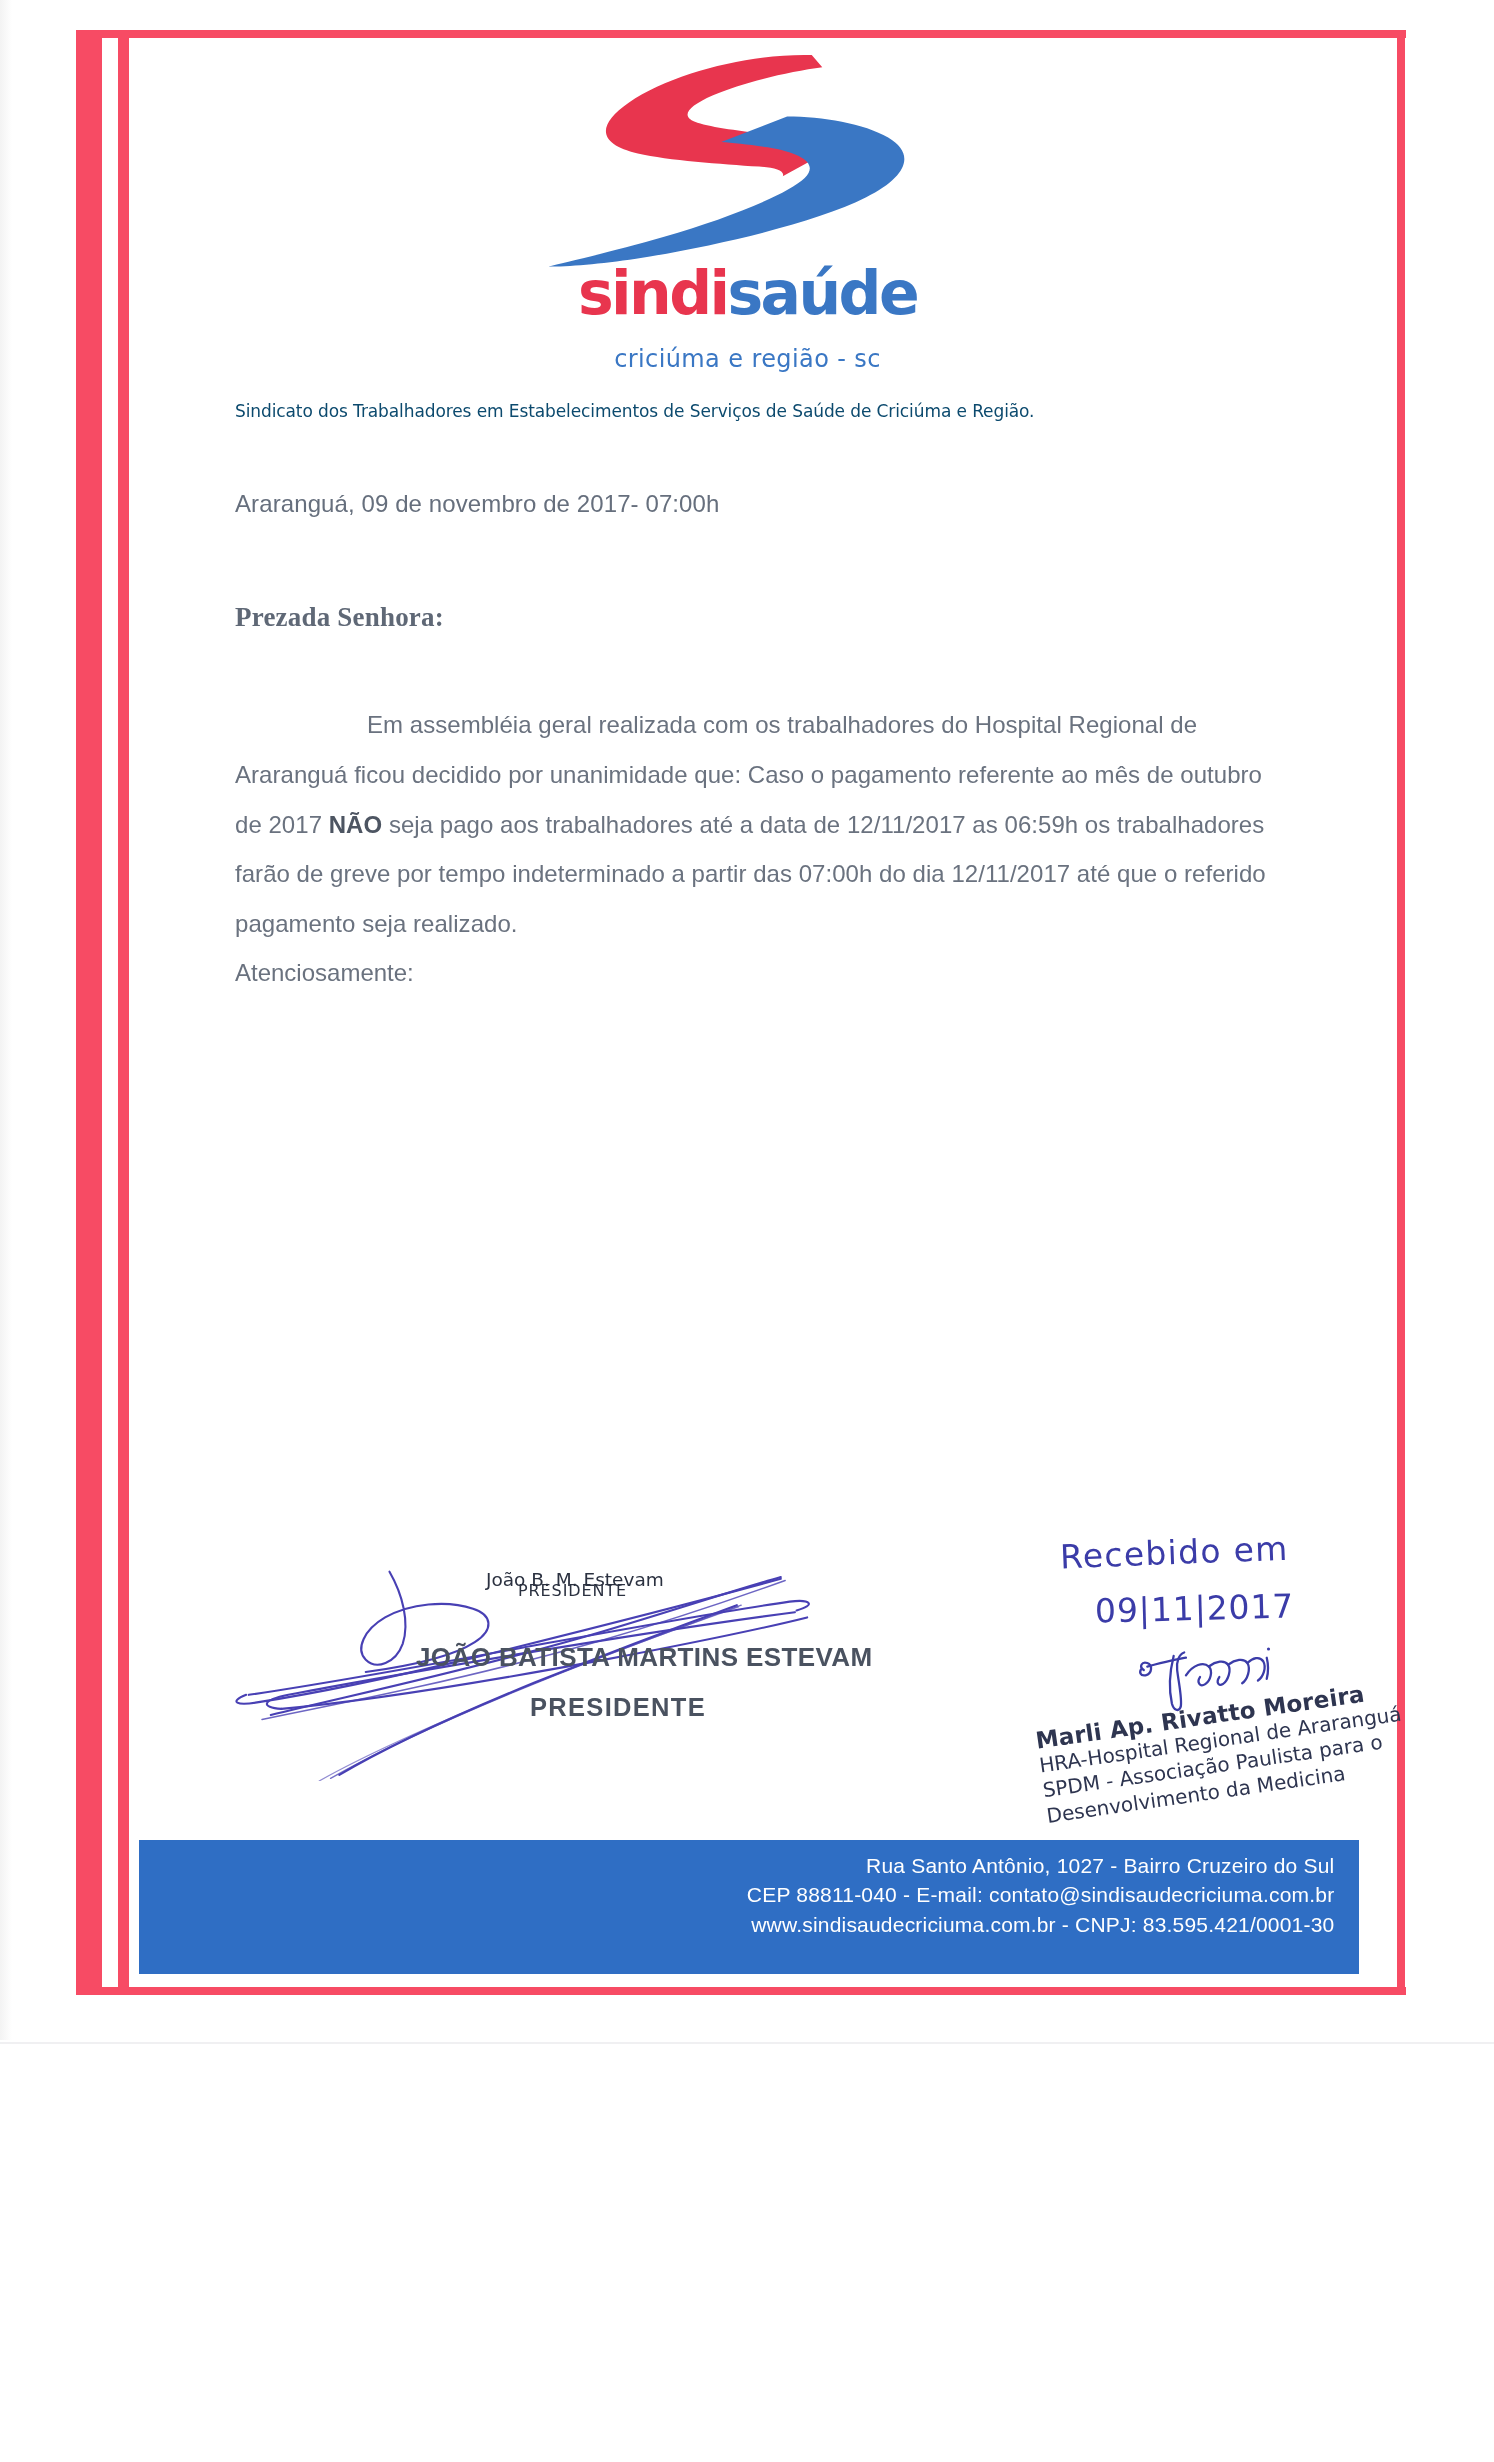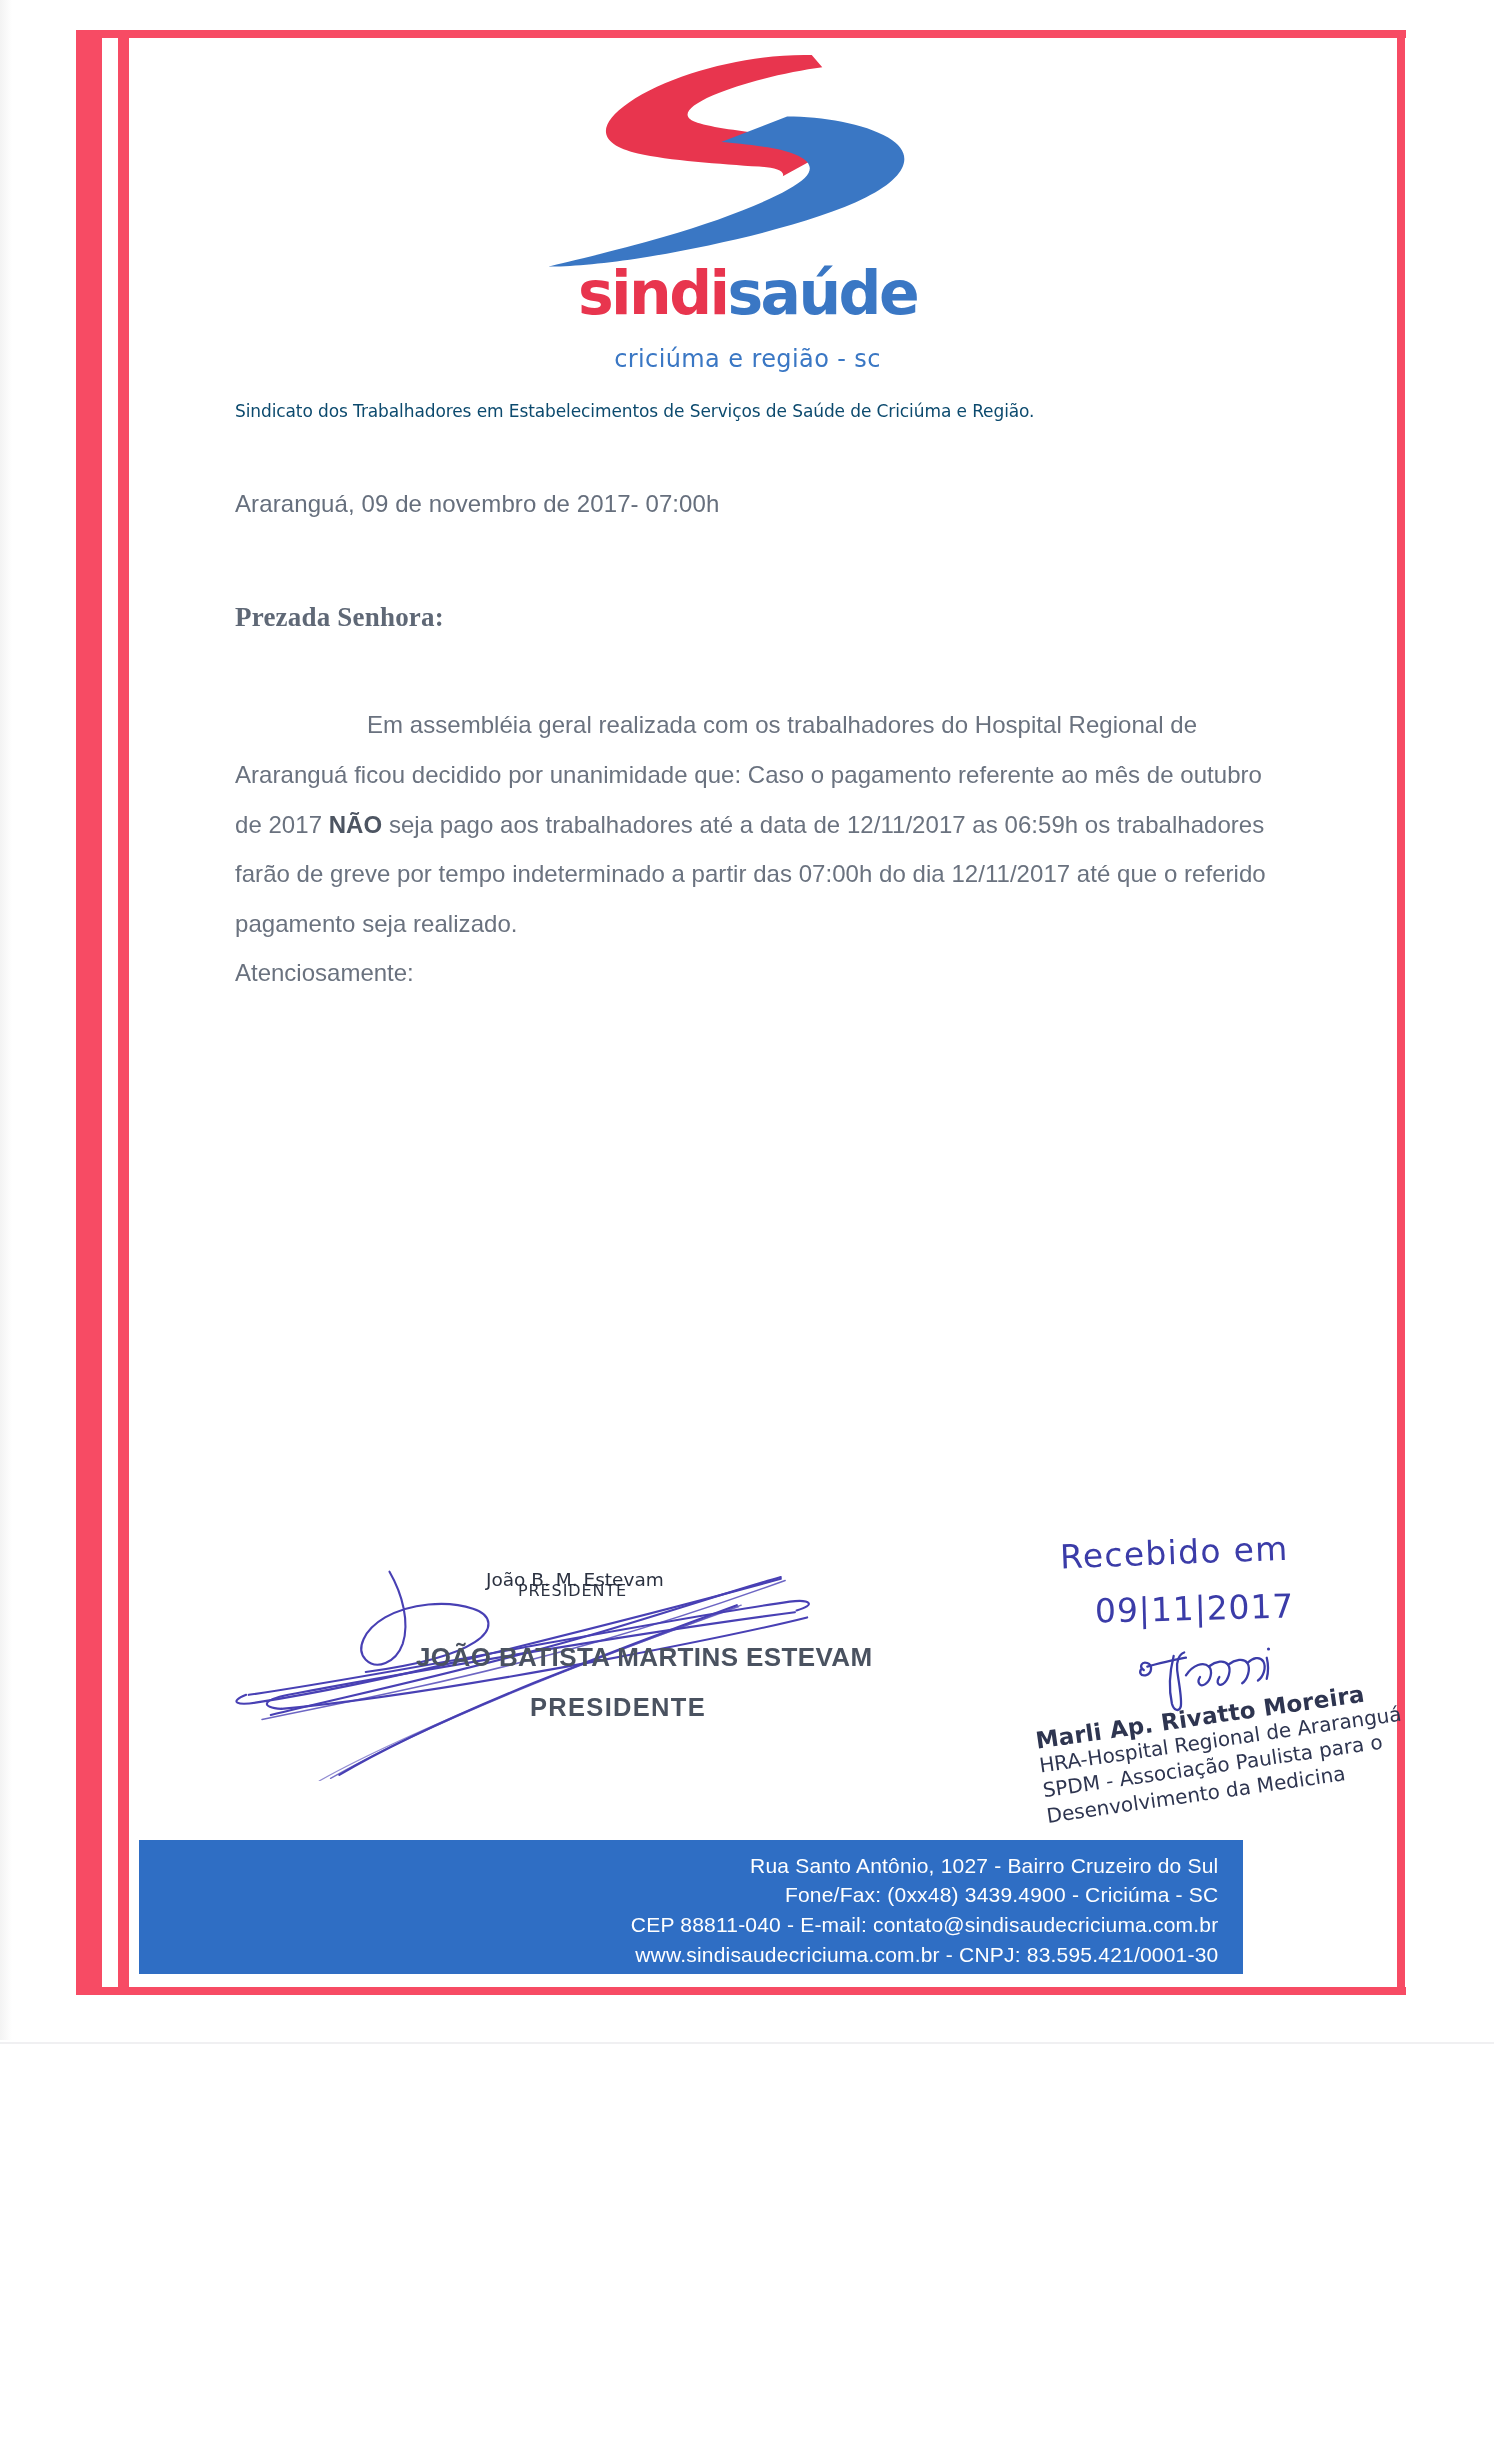--- a/index.html
+++ b/index.html
@@ -266,21 +266,21 @@
   #receiver-stamp .st-line {
     font-size: 20px;
     line-height: 1.27;
     white-space: nowrap;
   }
 
   
   #footer-band {
     position: absolute;
     left: 139px; top: 1840px;
-    width: 1104px;
+    width: 1220px;
     height: 134px;
     background: #2f6ec4;
   }
   #footer-lines {
     position: absolute;
     right: 24.6px; top: 10.6px;
     text-align: right;
     color: #ffffff;
     font-size: 21px;
     line-height: 1.42;
@@ -380,21 +380,20 @@
   <div id="receiver-stamp">
     <div class="st-name">Marli Ap. Rivatto Moreira</div>
     <div class="st-line">HRA-Hospital Regional de Araranguá</div>
     <div class="st-line">SPDM - Associação Paulista para o</div>
     <div class="st-line">Desenvolvimento da Medicina</div>
   </div>
 
   <div id="footer-band">
     <div id="footer-lines">
       <div>Rua Santo Antônio, 1027 - Bairro Cruzeiro do Sul</div>
-      <div>Fone/Fax: (0xx48) 3439.4900 - Criciúma - SC</div>
       <div>CEP 88811-040 - E-mail: contato@sindisaudecriciuma.com.br</div>
       <div>www.sindisaudecriciuma.com.br - CNPJ: 83.595.421/0001-30</div>
     </div>
   </div>
 </div>
 
 <div id="below-page"></div>
 <div id="below-page-hairline"></div>
 
 

